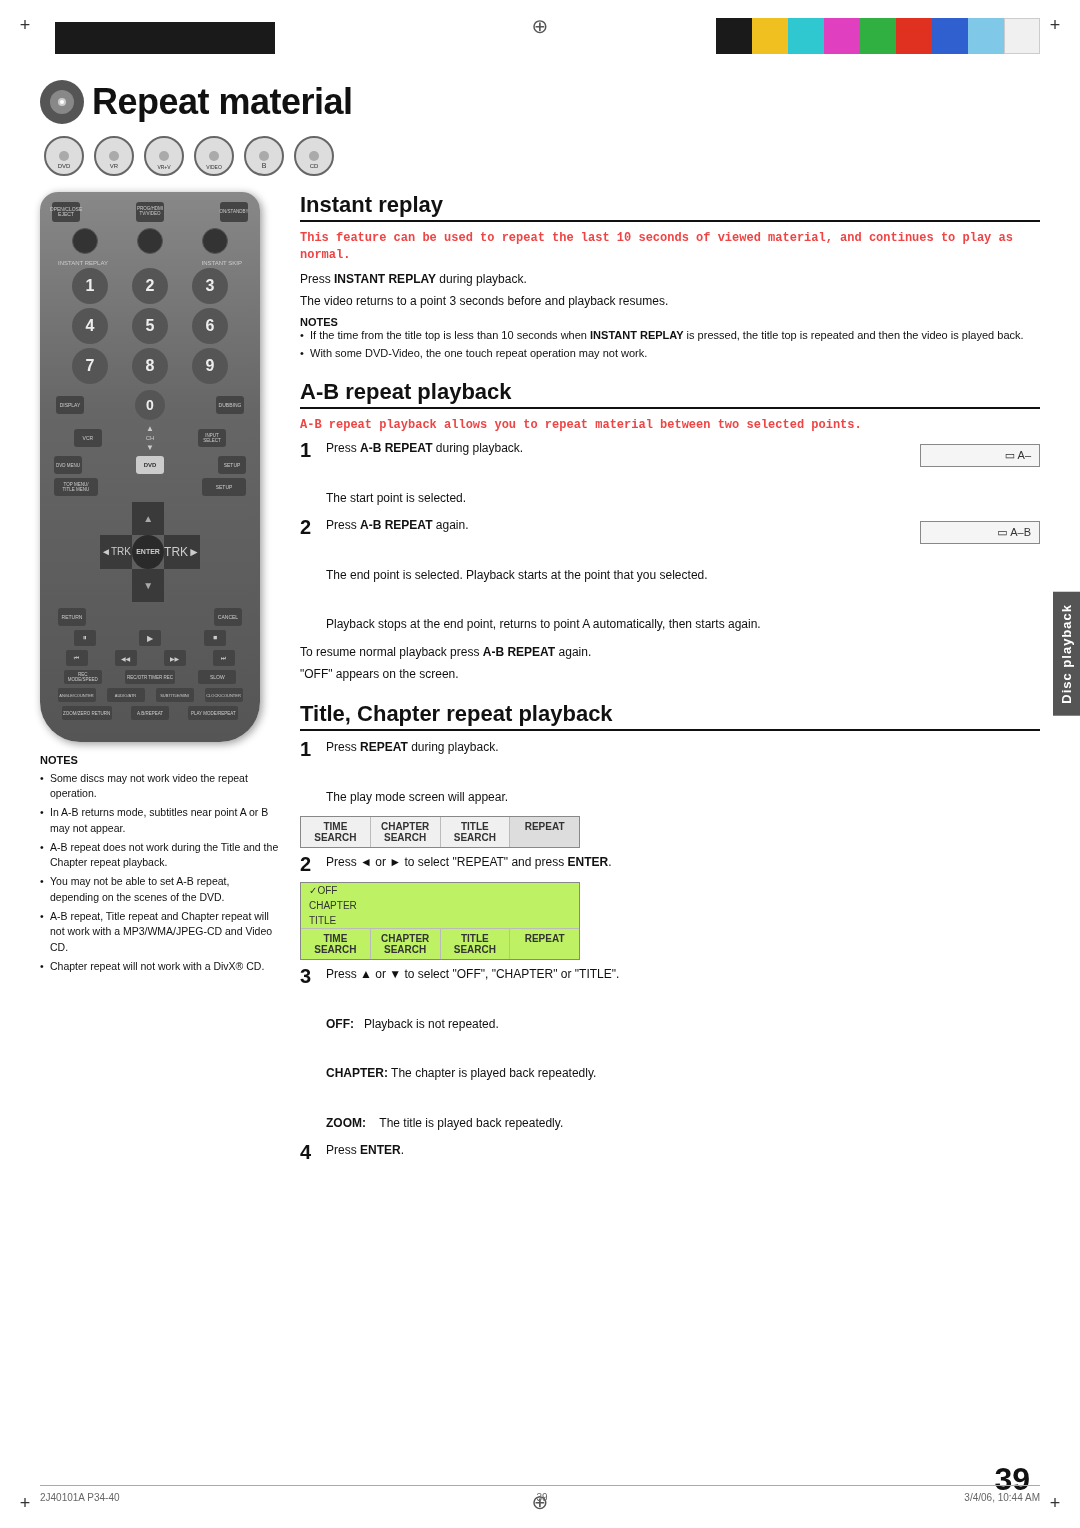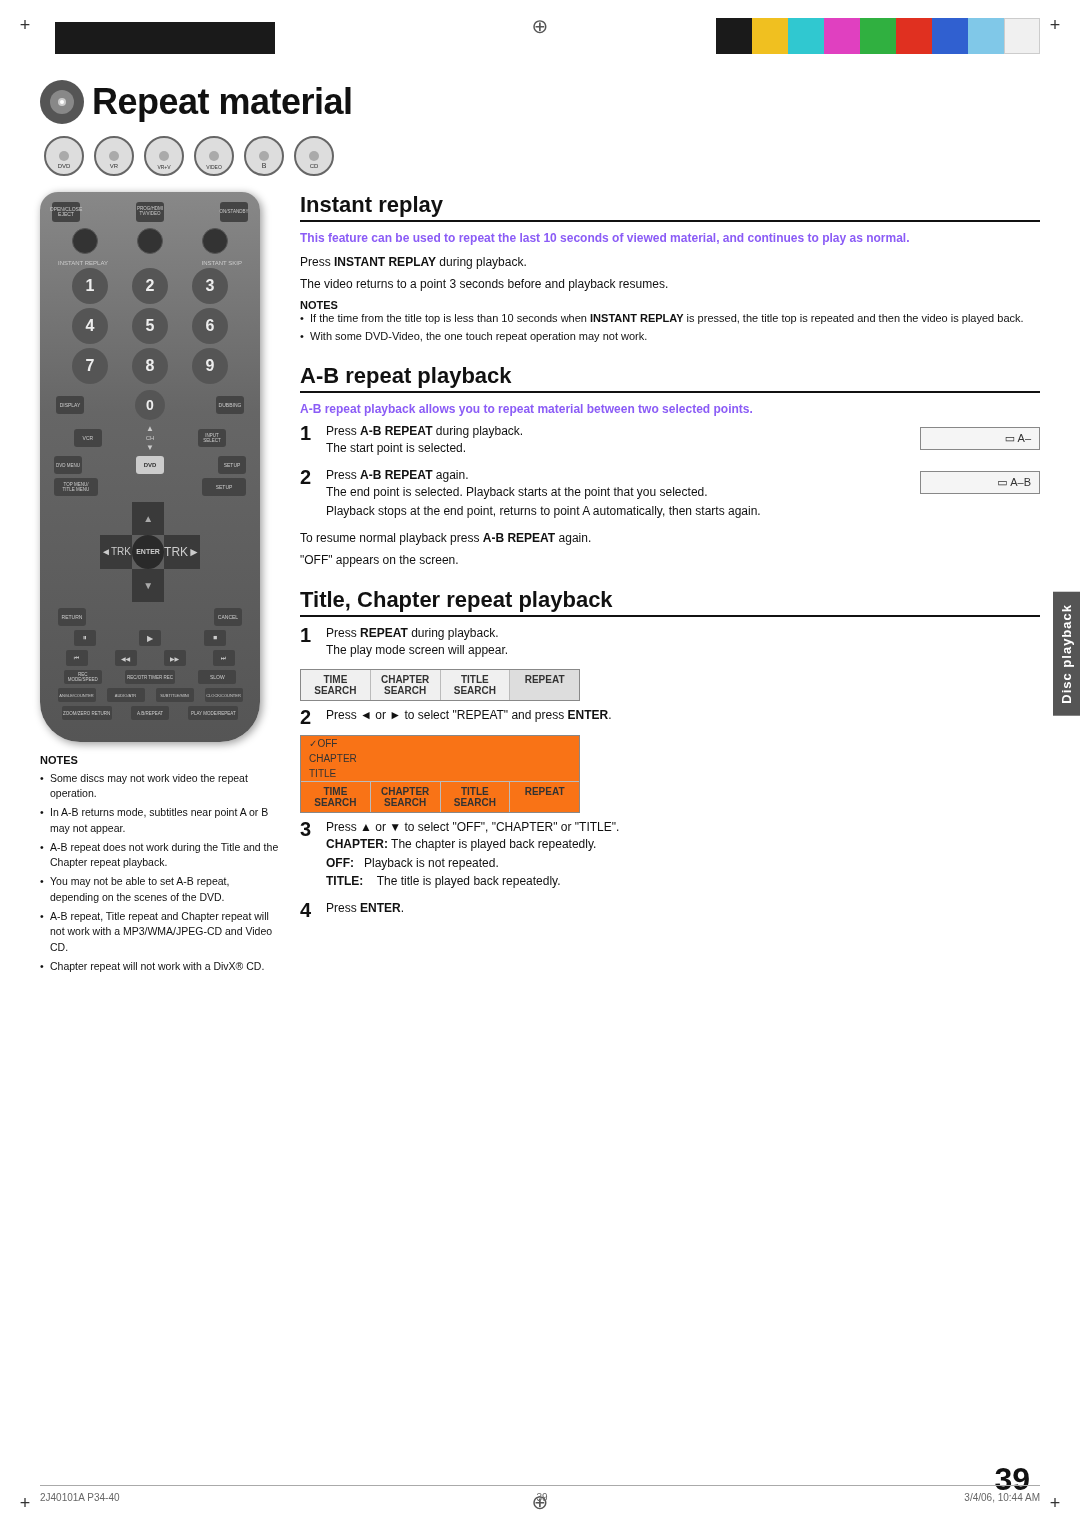--- a/index.html
+++ b/index.html
@@ -290,23 +290,24 @@
       font-size: 22px;
       font-weight: bold;
       color: #111;
       border-bottom: 2px solid #111;
       padding-bottom: 2px;
       margin-bottom: 8px;
     }
     .section-subtitle {
       font-size: 12px;
       font-weight: bold;
-      color: #8b5cf6;
+      color: #ef4444;
       margin-bottom: 6px;
       line-height: 1.4;
+      font-family: Liberation Mono, monospace;
     }
     .step-row {
       display: flex;
       gap: 8px;
       align-items: flex-start;
       margin-bottom: 8px;
       font-size: 12px;
       color: #111;
       line-height: 1.4;
     }
@@ -314,21 +315,21 @@
       font-size: 20px;
       font-weight: bold;
       color: #111;
       line-height: 1;
       flex-shrink: 0;
       width: 18px;
     }
     .step-content {
       flex: 1;
     }
-    .step-content p { margin-bottom: 2px; }
+    .step-content p { margin-bottom: 2px; margin-top: 33px; }
     .bold { font-weight: bold; }
 
     
     .screen-box {
       border: 1px solid #888;
       background: #f5f5f5;
       padding: 4px 8px;
       font-size: 11px;
       color: #333;
       margin-top: 4px;
@@ -356,21 +357,21 @@
       text-align: center;
       border-right: 1px solid #bbb;
     }
     .screen-table-cell:last-child { border-right: none; }
     .screen-table-cell.highlight {
       background: #ddd;
     }
 
     .screen-box-dropdown {
       border: 1px solid #888;
-      background: #f97316;
+      background: #bef264;
       width: 280px;
       margin: 6px 0;
     }
     .dropdown-item {
       font-size: 10px;
       padding: 2px 8px;
       color: #333;
     }
     .dropdown-table-row {
       display: flex;
@@ -815,23 +816,23 @@
             <div class="dropdown-table-cell">CHAPTER<br>SEARCH</div>
             <div class="dropdown-table-cell">TITLE<br>SEARCH</div>
             <div class="dropdown-table-cell">REPEAT</div>
           </div>
         </div>
 
         <div class="step-row">
           <div class="step-num">3</div>
           <div class="step-content">
             Press ▲ or ▼ to select "OFF", "CHAPTER" or "TITLE".
+            <p><span class="bold">OFF:</span>&nbsp;&nbsp;&nbsp;Playback is not repeated.</p>
             <p><span class="bold">CHAPTER:</span> The chapter is played back repeatedly.</p>
-            <p><span class="bold">OFF:</span>&nbsp;&nbsp;&nbsp;Playback is not repeated.</p>
-            <p><span class="bold">TITLE:</span>&nbsp;&nbsp;&nbsp;&nbsp;The title is played back repeatedly.</p>
+            <p><span class="bold">ZOOM:</span>&nbsp;&nbsp;&nbsp;&nbsp;The title is played back repeatedly.</p>
           </div>
         </div>
 
         <div class="step-row">
           <div class="step-num">4</div>
           <div class="step-content">
             Press <span class="bold">ENTER</span>.
           </div>
         </div>
 

